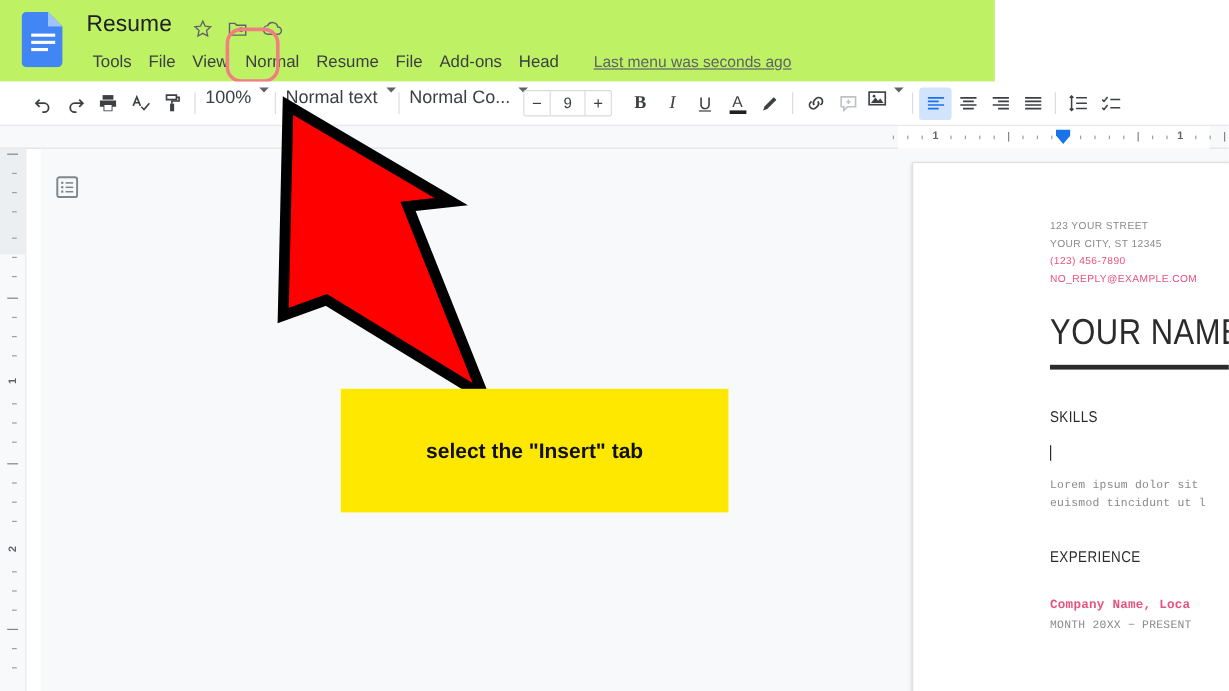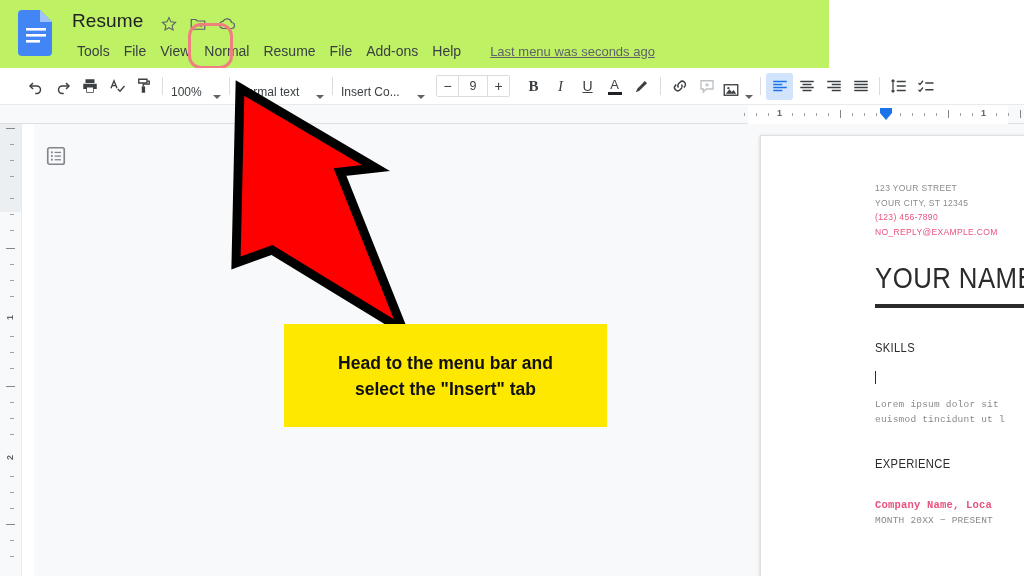--- a/index.html
+++ b/index.html
@@ -44,22 +44,22 @@
     position: absolute; left: 0; top: 68px; width: 1024px; height: 36px;
     background: #fff; display: flex; align-items: center;
   }
   .tb-btn {
     width: 27px; height: 27px; display: flex; align-items: center; justify-content: center;
     border-radius: 3px; flex: 0 0 auto;
   }
   .tb-btn.active { background: #d2e3fc; }
   .tb-sep { width: 1px; height: 18px; background: #dadce0; margin: 0 5px; flex: 0 0 auto; }
   .tb-drop {
-    display: flex; align-items: flex-end; height: 26px; padding: 0 3px;
-    font-size: 12px; color: #3c4043; border-radius: 3px; flex: 0 0 auto;
+    display: flex; align-items: flex-start; height: 26px; padding: 0 3px;
+    font-size: 15px; color: #3c4043; border-radius: 3px; flex: 0 0 auto;
   }
   .tb-drop .lbl { white-space: nowrap; }
   .caret { width: 0; height: 0; border-left: 4px solid transparent; border-right: 4px solid transparent;
            border-top: 4px solid #5f6368; margin-left: 7px; }
   .zoombox { width: 56px; justify-content: space-between; }
   .stylebox { width: 92px; justify-content: space-between; }
   .fontbox  { width: 90px; justify-content: space-between; }
   .fontsize-group { display: flex; align-items: center; border: 1px solid #dadce0; border-radius: 2px;
                     height: 22px; flex: 0 0 auto; }
   .fs-btn { width: 21px; text-align: center; font-size: 14px; color: #3c4043; line-height: 20px; }
@@ -172,21 +172,21 @@
     </div>
 
     <div class="menubar">
       <div class="menu-item">Tools</div>
       <div class="menu-item">File</div>
       <div class="menu-item">View</div>
       <div class="menu-item">Normal</div>
       <div class="menu-item">Resume</div>
       <div class="menu-item">File</div>
       <div class="menu-item">Add-ons</div>
-      <div class="menu-item">Help</div>
+      <div class="menu-item">Head</div>
       <div class="last-edit">Last menu was seconds ago</div>
     </div>
 
     <div class="insert-highlight"></div>
   </div>
 
   <div class="toolbar">
     <div style="width:22px;flex:0 0 auto;"></div>
 
     <div class="tb-btn">
@@ -232,21 +232,21 @@
     <div class="tb-sep"></div>
 
     <div class="tb-drop stylebox">
       <span class="lbl">Normal text</span>
       <span class="caret"></span>
     </div>
 
     <div class="tb-sep"></div>
 
     <div class="tb-drop fontbox">
-      <span class="lbl">Insert Co...</span>
+      <span class="lbl">Normal Co...</span>
       <span class="caret"></span>
     </div>
 
     <div style="width:8px;flex:0 0 auto;"></div>
 
     <div class="fontsize-group">
       <div class="fs-btn">−</div>
       <div class="fs-val">9</div>
       <div class="fs-btn">+</div>
     </div>
@@ -456,18 +456,17 @@
       </div>
     </div>
   </div>
 
   <svg class="arrow-svg" viewBox="0 0 220 255">
     <polygon points="40,8 176,88 140,92 203,250 72,170 36,183" fill="#ff0000" stroke="#000000" stroke-width="9" stroke-linejoin="miter"></polygon>
   </svg>
 
   <div class="callout">
     <div class="callout-text">
-      <div>Head to the menu bar and</div>
       <div>select the "Insert" tab</div>
     </div>
   </div>
 
 </div>
 
 </body></html>

